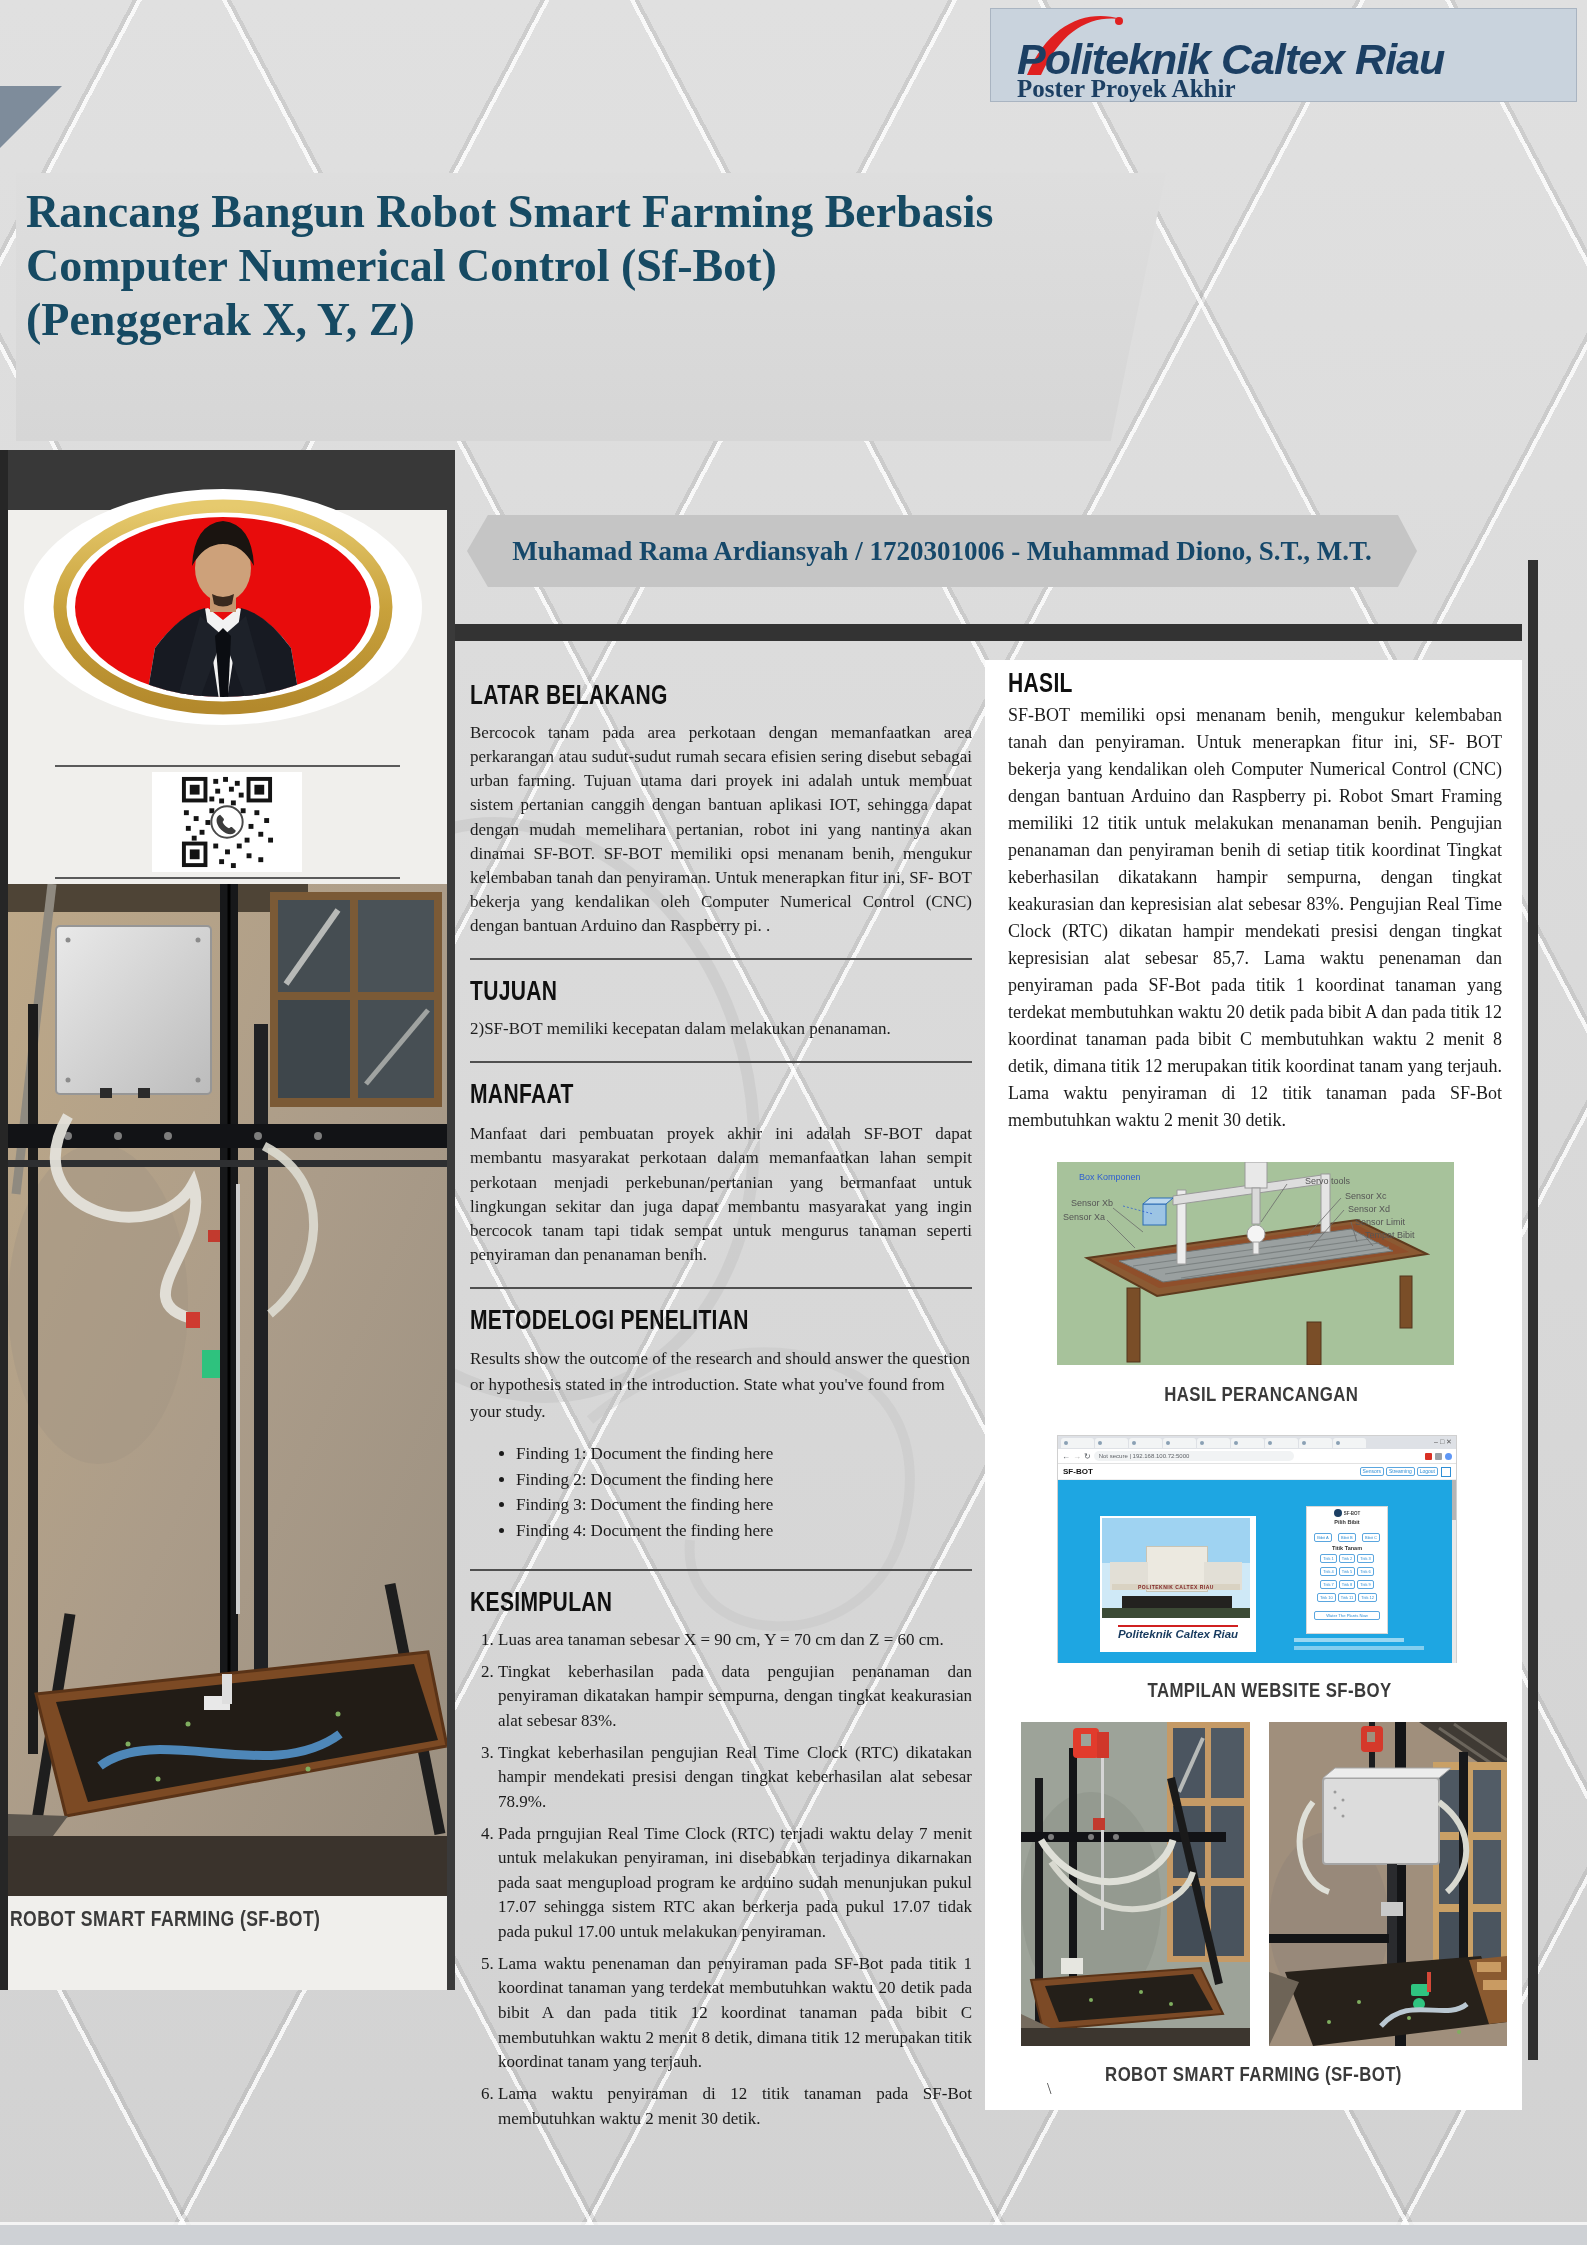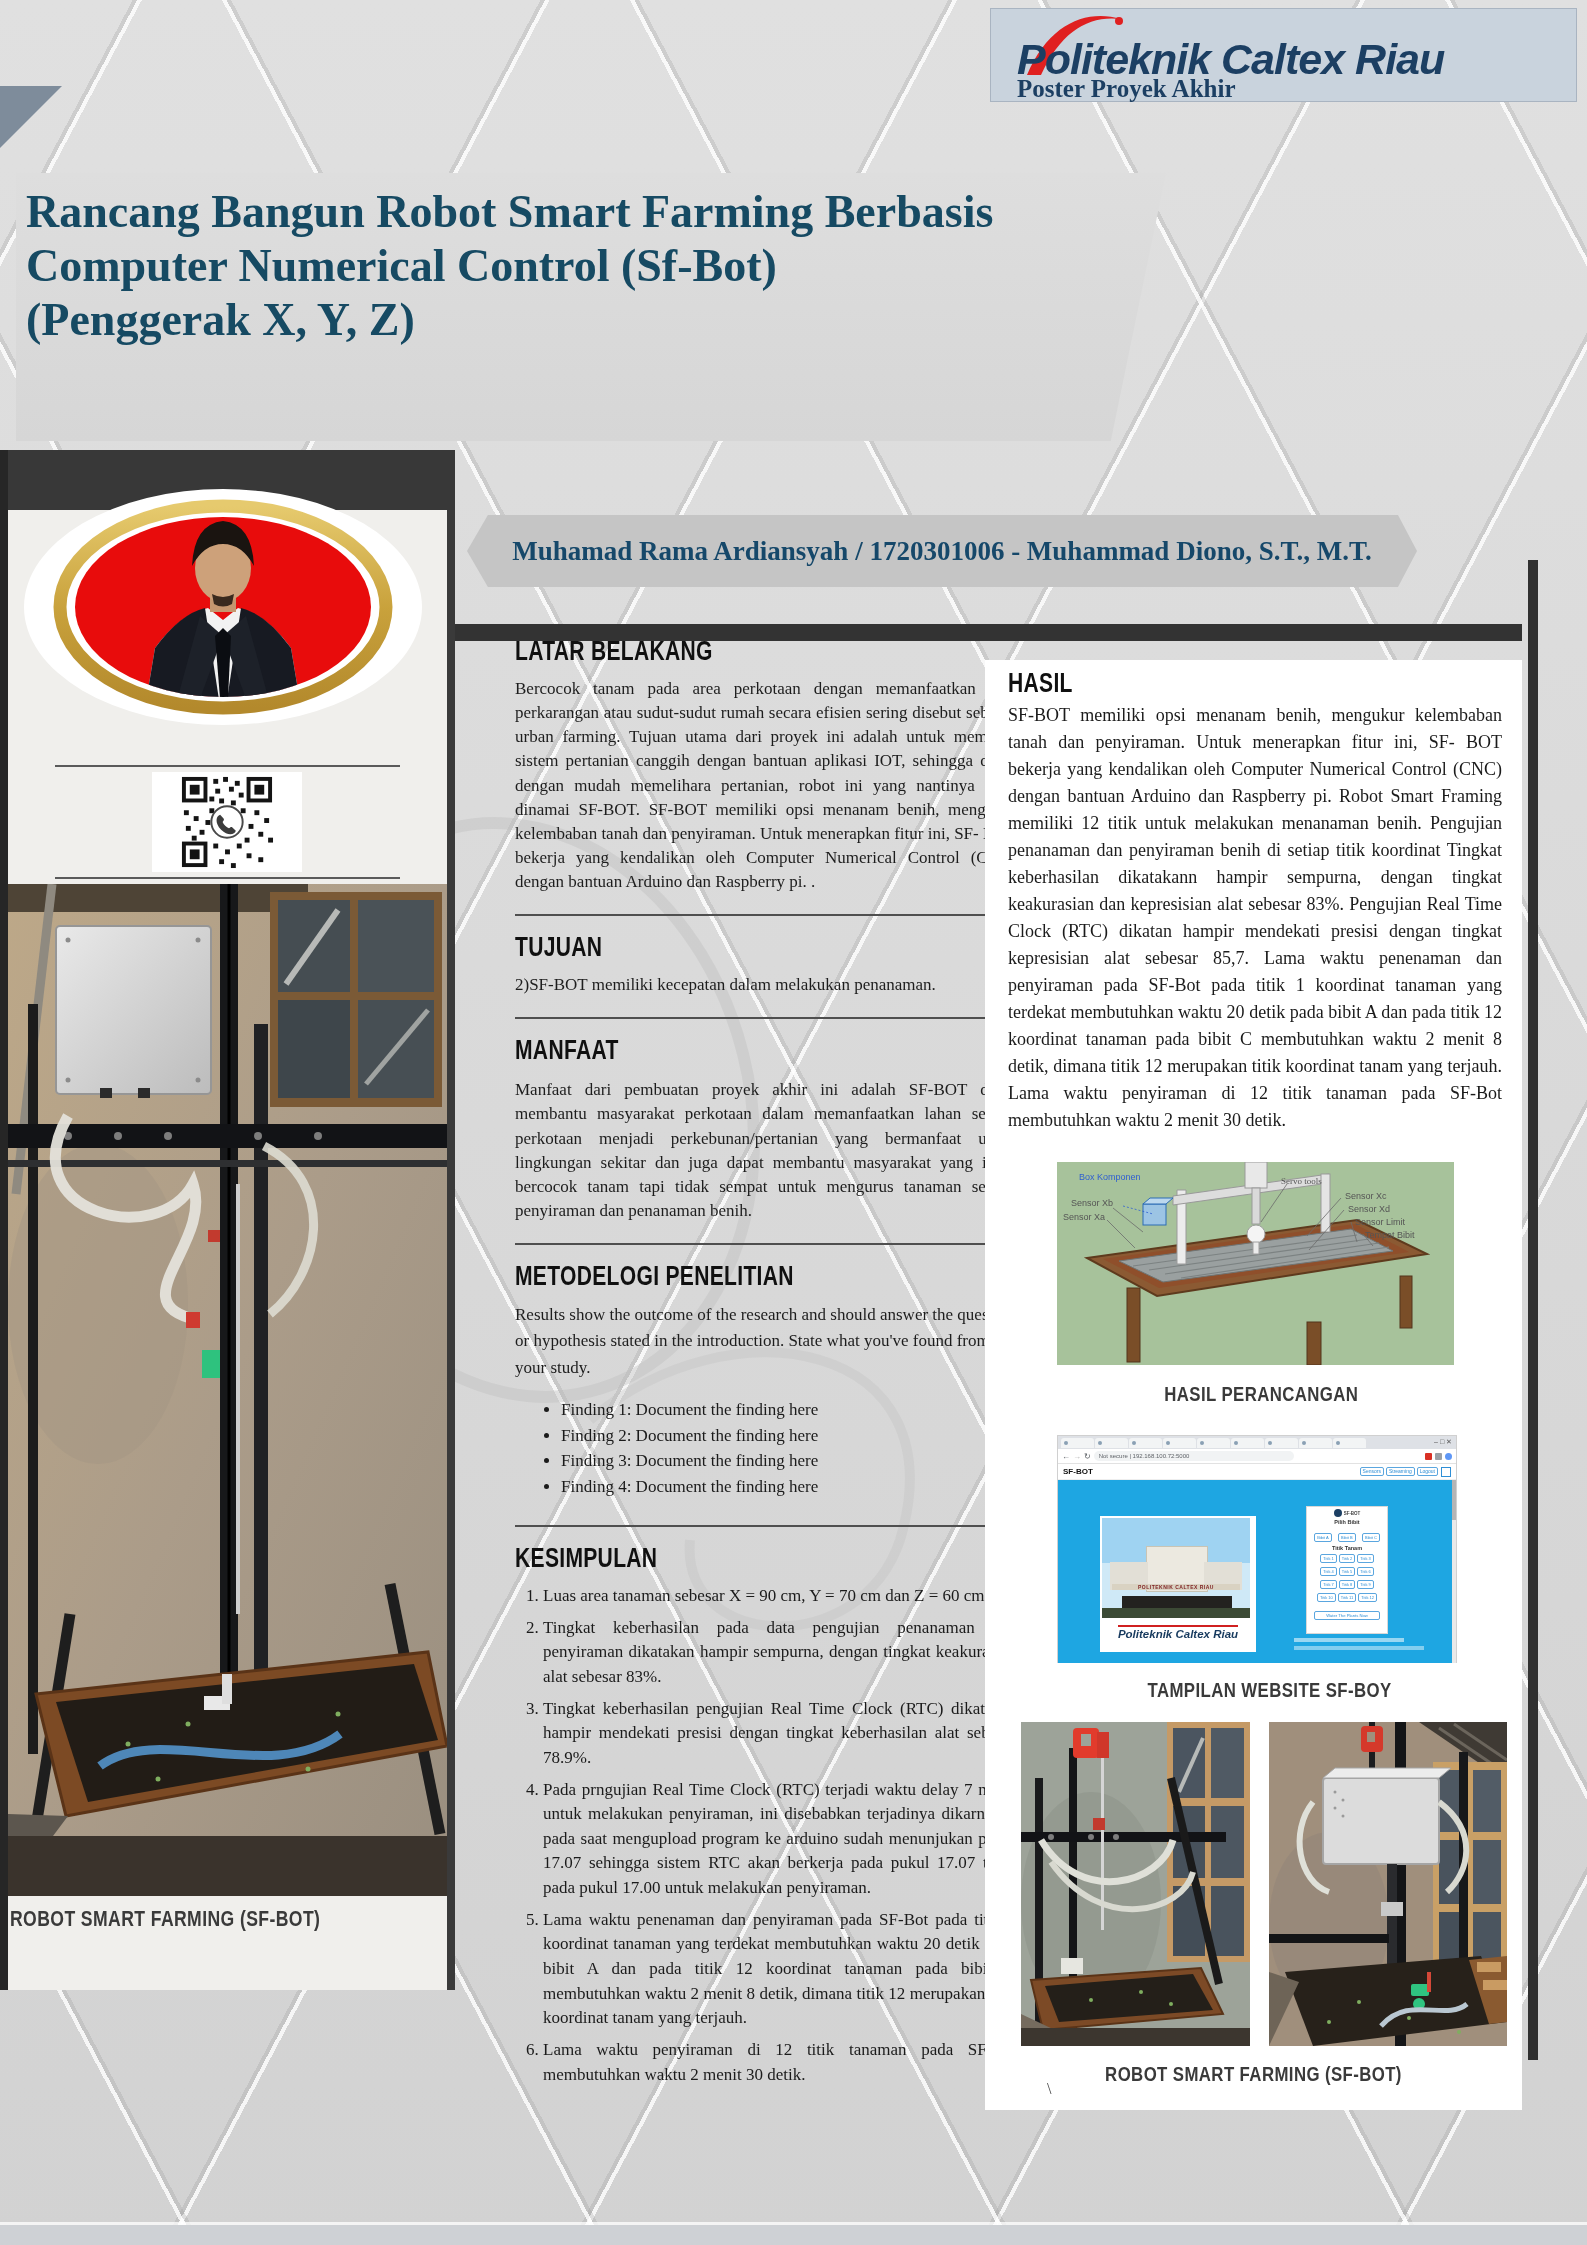--- a/index.html
+++ b/index.html
@@ -225,21 +225,21 @@
       </g>
     <path d="M92,882 C150,838 262,902 332,850" fill="none" stroke="#4e87b8" stroke-width="9"></path>
     <rect x="196" y="812" width="26" height="14" fill="#e8e8e8"></rect>
     <rect x="214" y="790" width="10" height="30" fill="#dedede"></rect>
     <polygon points="0,930 60,932 0,1012" fill="#5c564e"></polygon>
     <rect x="0" y="952" width="439" height="60" fill="#3a332c"></rect>
   </svg>
 
   <div class="abs cond" style="left:10px;top:1906px;font-size:22px;letter-spacing:.5px;color:#3a3a3a;transform:scaleX(.8);transform-origin:0 50%;white-space:nowrap;">ROBOT SMART FARMING (SF-BOT)</div>
 
-  <div class="abs" style="left:470px;top:636px;width:502px;margin-left:45px;">
+  <div class="abs" style="left:470px;top:680px;width:502px;">
     <div>
       <h2 class="sec-h">LATAR BELAKANG</h2>
       <p class="body-t">Bercocok tanam pada area perkotaan dengan memanfaatkan area perkarangan atau sudut-sudut rumah secara efisien sering disebut sebagai urban farming. Tujuan utama dari proyek ini adalah untuk membuat sistem pertanian canggih dengan bantuan aplikasi IOT, sehingga dapat dengan mudah memelihara pertanian, robot ini yang nantinya akan dinamai SF-BOT. SF-BOT memiliki opsi menanam benih, mengukur kelembaban tanah dan penyiraman. Untuk menerapkan fitur ini, SF- BOT bekerja yang kendalikan oleh Computer Numerical Control (CNC) dengan bantuan Arduino dan Raspberry pi. .</p>
     </div>
     <hr class="sep">
     <div>
       <h2 class="sec-h">TUJUAN</h2>
       <p class="body-t">2)SF-BOT memiliki kecepatan dalam melakukan penanaman.</p>
     </div>
     <hr class="sep">
@@ -313,21 +313,21 @@
           <line x1="230" y1="22" x2="204" y2="60"></line>
           <line x1="284" y1="36" x2="250" y2="74"></line>
             <line x1="287" y1="48" x2="252" y2="88"></line>
           <line x1="294" y1="60" x2="300" y2="80"></line>
             <line x1="306" y1="72" x2="316" y2="84"></line>
         </g>
       </svg>
       <span class="abs" style="left:22px;top:10px;font-family:'Liberation Sans',sans-serif;font-size:9px;color:#2f5fd0;">Box Komponen</span>
       <span class="abs" style="left:14px;top:36px;font-family:'Liberation Sans',sans-serif;font-size:9px;color:#555;">Sensor Xb</span>
       <span class="abs" style="left:6px;top:50px;font-family:'Liberation Sans',sans-serif;font-size:9px;color:#555;">Sensor Xa</span>
-      <span class="abs" style="left:224px;top:14px;font-family:Liberation Serif, serif;font-size:9px;color:#555;">Servo tools</span>
+      <span class="abs" style="left:248px;top:14px;font-family:Liberation Sans, sans-serif;font-size:9px;color:#555;">Servo tools</span>
       <span class="abs" style="left:288px;top:29px;font-family:'Liberation Sans',sans-serif;font-size:9px;color:#555;">Sensor Xc</span>
       <span class="abs" style="left:291px;top:42px;font-family:'Liberation Sans',sans-serif;font-size:9px;color:#555;">Sensor Xd</span>
       <span class="abs" style="left:298px;top:55px;font-family:'Liberation Sans',sans-serif;font-size:9px;color:#555;text-align:center;">Sensor Limit</span>
       <span class="abs" style="left:308px;top:68px;font-family:'Liberation Sans',sans-serif;font-size:9px;color:#555;">Tempat Bibit</span>
     </div>
     <div class="abs fig-cap" style="left:0;top:722px;padding-left:8px;">
       <span>HASIL PERANCANGAN</span>
     </div>
 
     <div class="abs" style="left:72px;top:775px;width:398px;height:226px;background:#fff;border:1px solid #d0d0d0;font-family:'Liberation Sans',sans-serif;">

